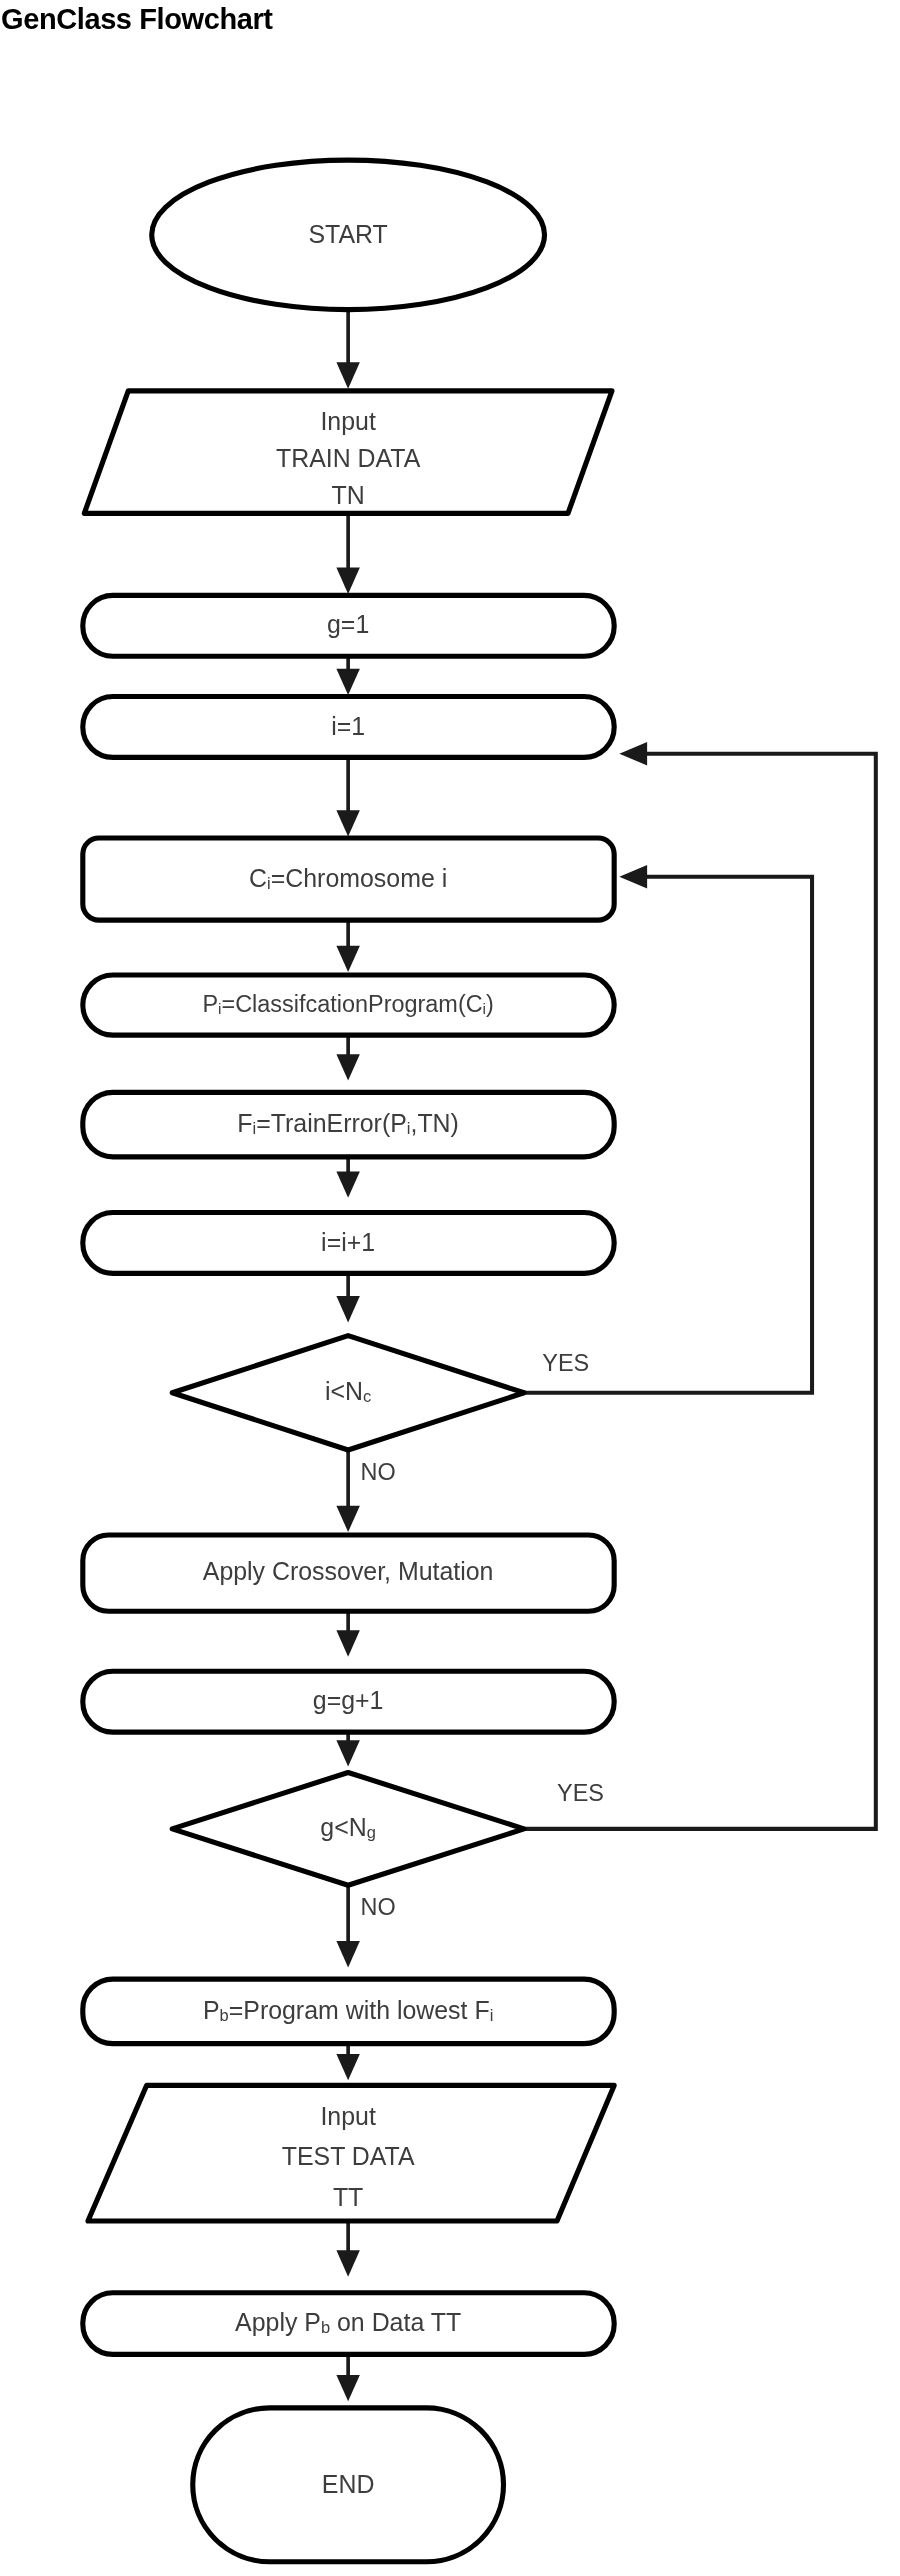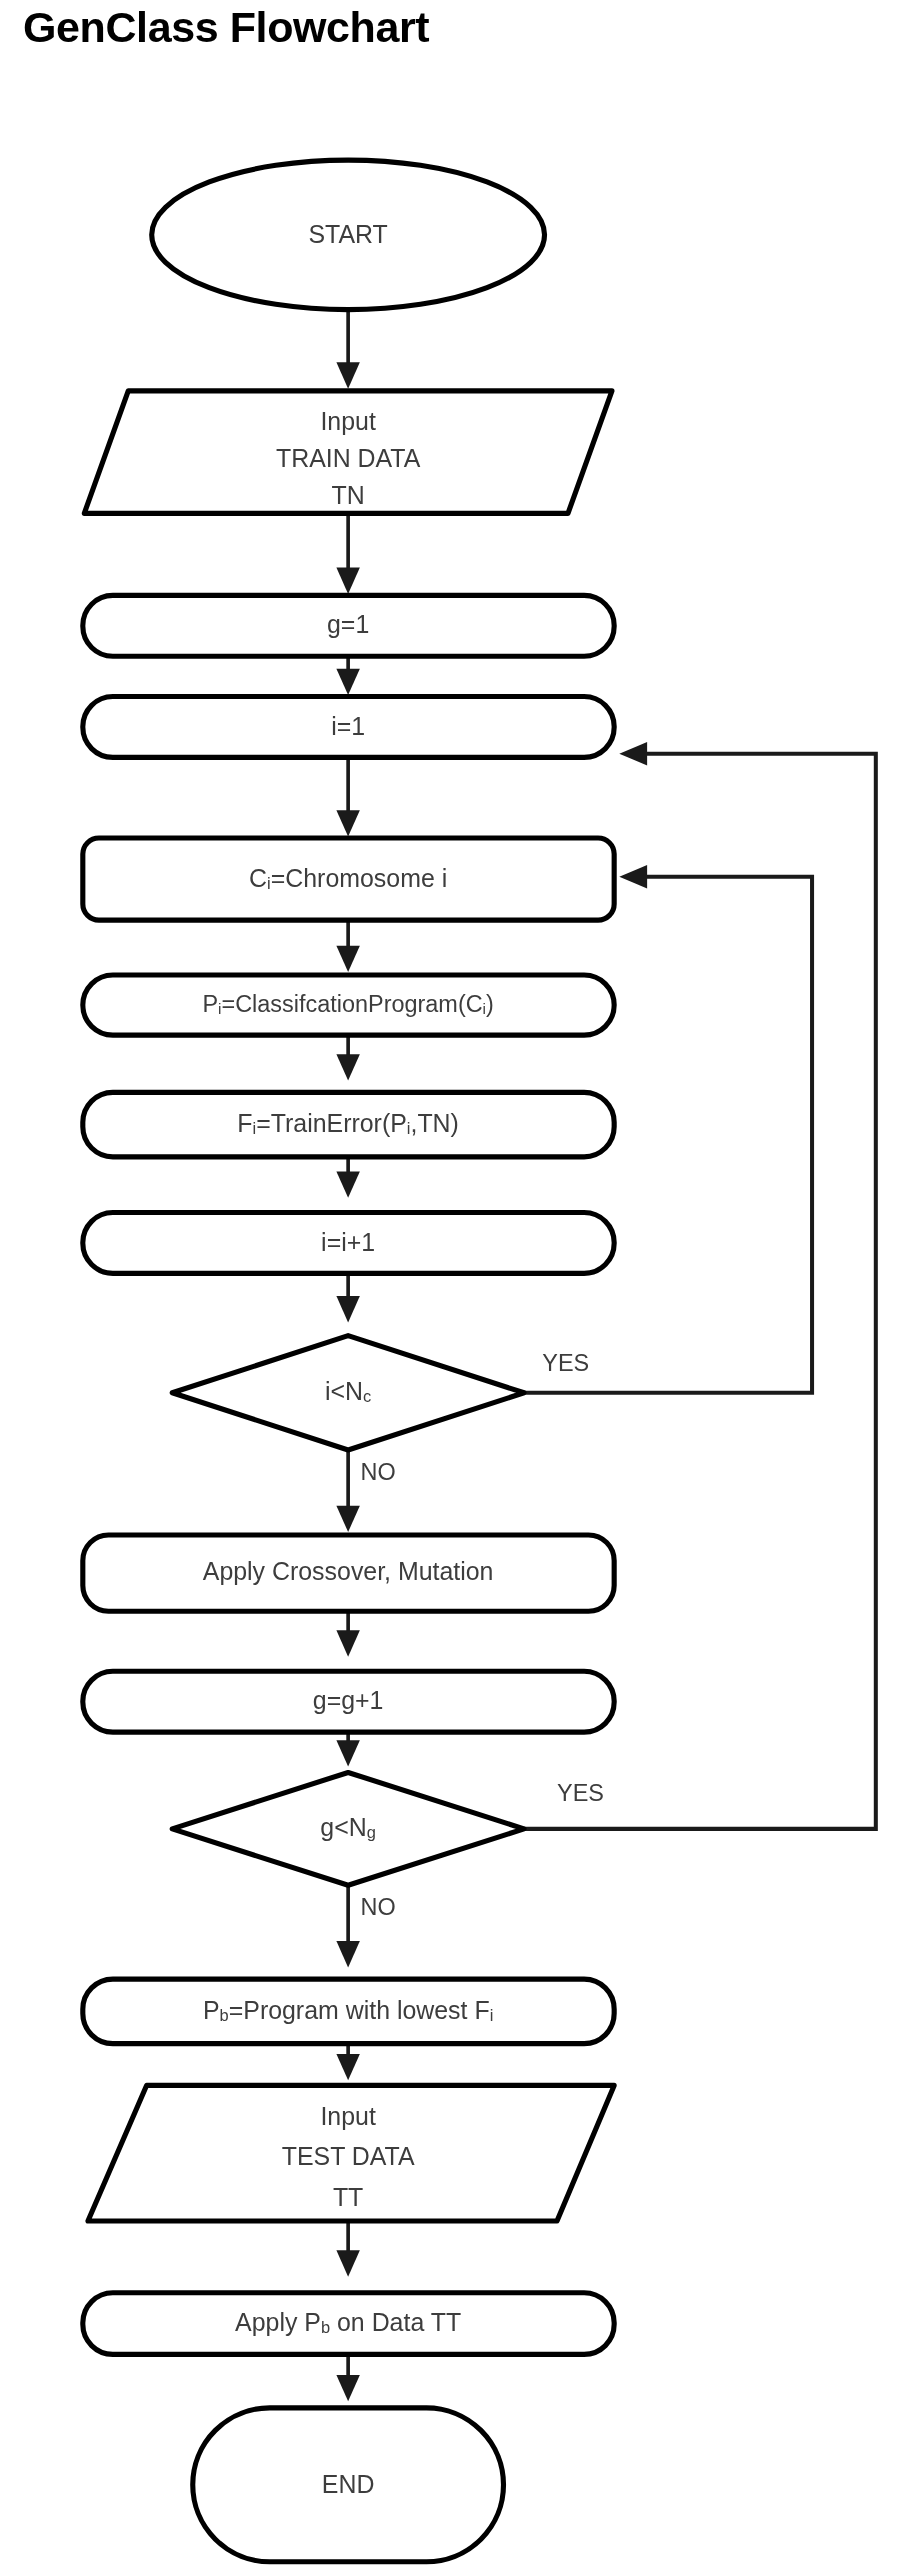--- a/index.html
+++ b/index.html
@@ -15,24 +15,24 @@
     color: #3d3d3d;
     overflow: hidden;
   }
   #flow-root {
     position: relative;
     width: 900px;
     height: 2576px;
   }
   .page-title {
     position: absolute;
-    left: 23px;
+    left: 1px;
     top: 2.9px;
     font-family: "Liberation Sans", sans-serif;
-    font-size: 43px;
+    font-size: 29px;
     font-weight: bold;
     letter-spacing: -0.4px;
     color: #000000;
     white-space: pre;
   }
   svg#flow-svg {
     position: absolute;
     left: 0;
     top: 0;
     width: 900px;

